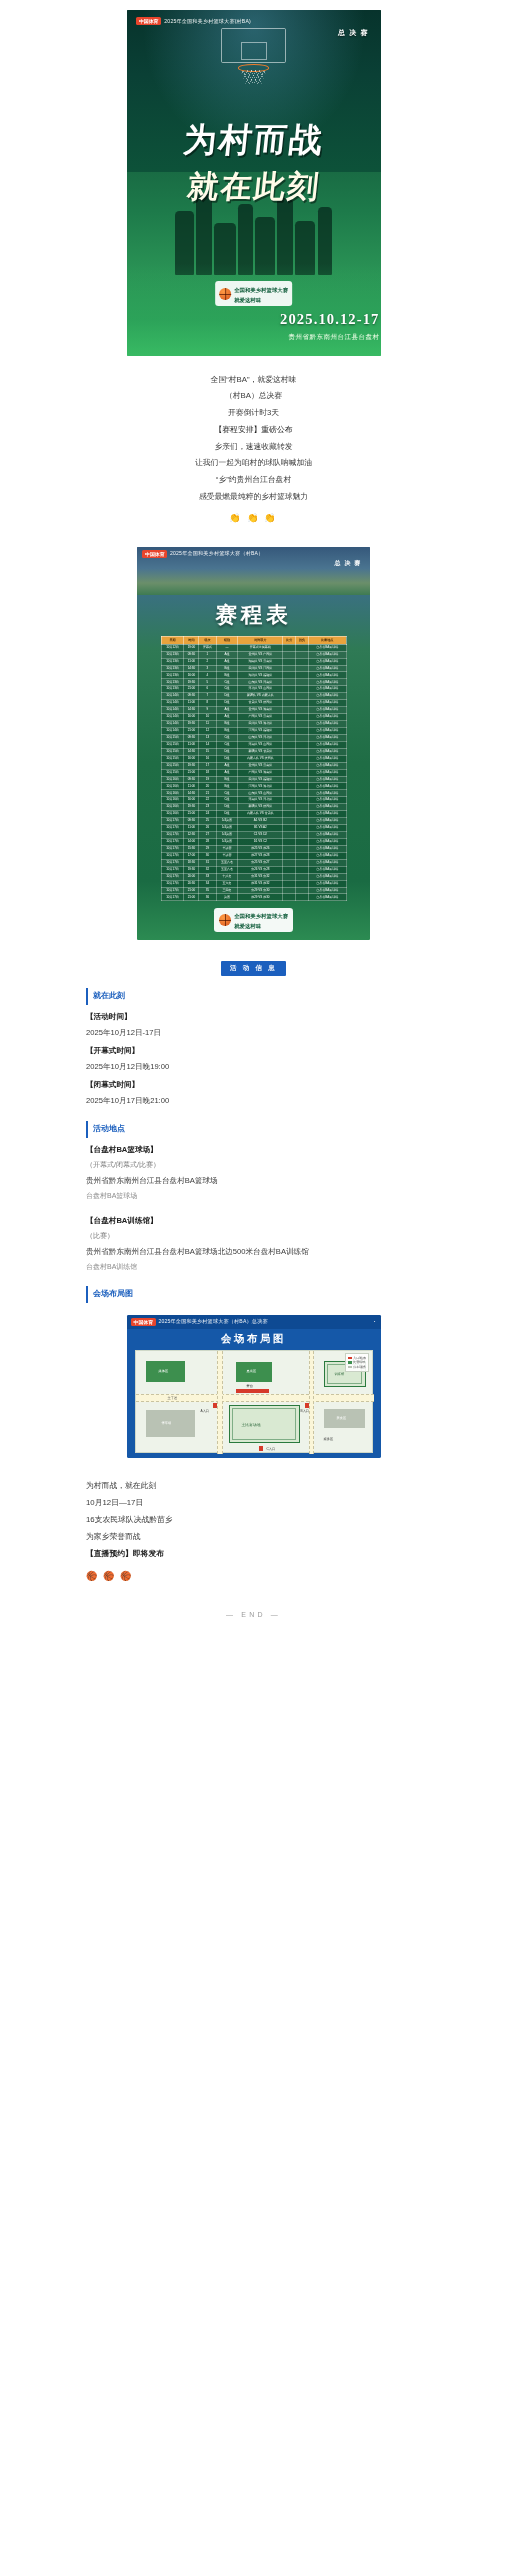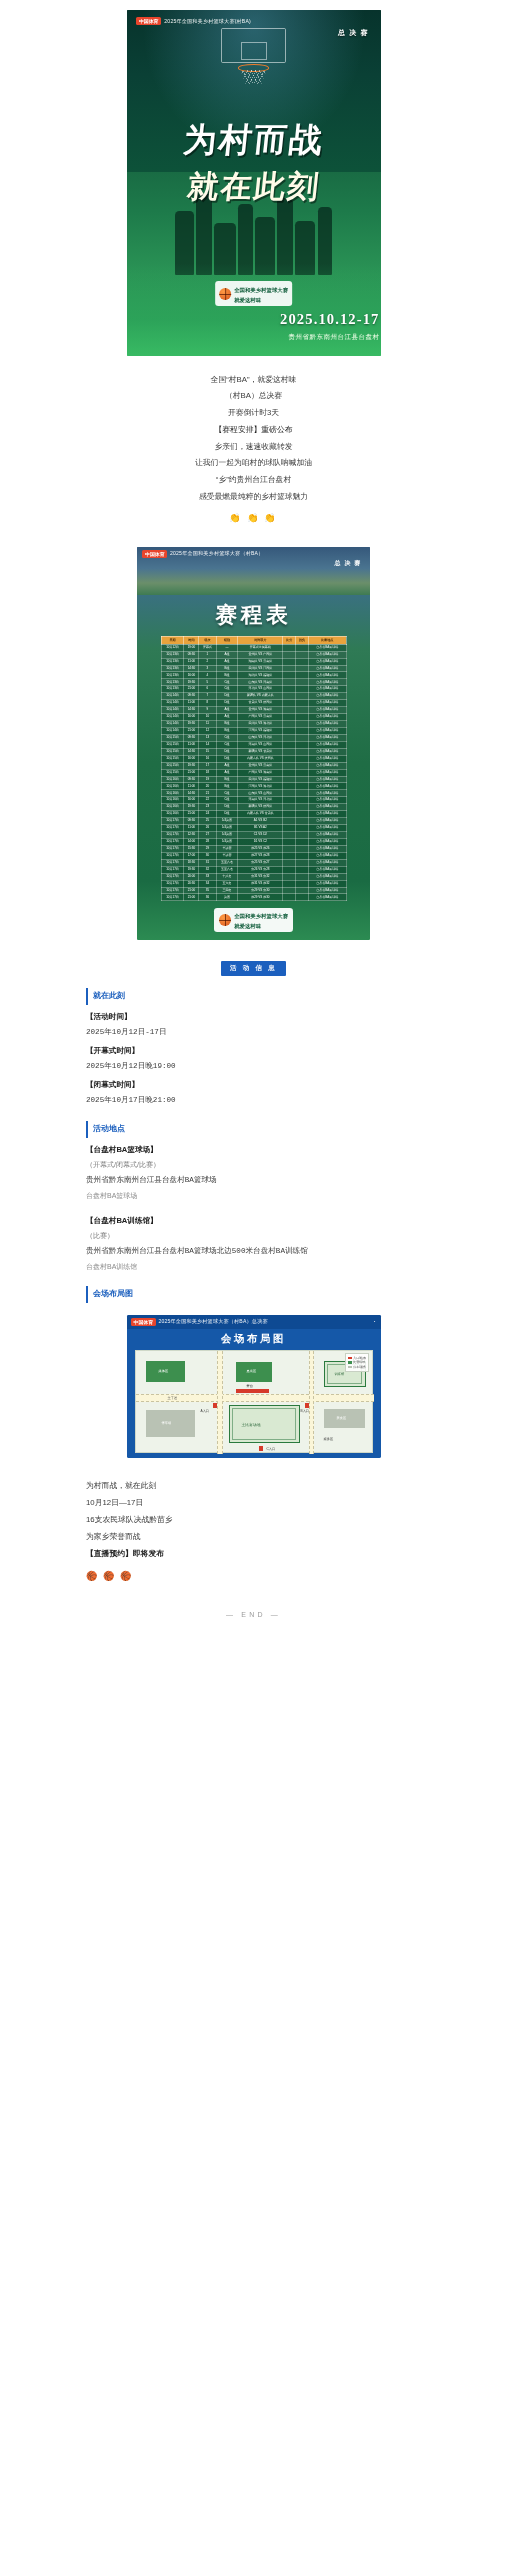--- a/index.html
+++ b/index.html
@@ -176,21 +176,21 @@
     background: #1b5fbe; color: #fff; font-size: 6.5px; font-weight: bold;
     letter-spacing: 2.2px; padding: 2.7px 8.6px; border-radius: 1.1px;
     position: relative;
   }
   .info-wrap { width: 335px; margin: 12px auto 0; font-size: 7.6px; line-height: 2.1; }
   .blue-head {
     color: #1b5fbe; font-weight: bold; font-size: 8px;
     border-left: 2.2px solid #1b5fbe; padding-left: 4.9px; margin: 12px 0 4.3px;
   }
   .sub-head { font-weight: bold; color: #222; font-size: 7.6px; margin-top: 2.2px; }
-  .plain { color: #3a3a3a; font-family: Liberation Mono, monospace; }
+  .plain { color: #3a3a3a; }
   .muted { color: #8a8a8a; font-size: 7px; }
   .note { color: #777; font-size: 7px; }
 
   
   .map-wrap { margin-top: 12px; display: flex; justify-content: center; }
   .map-card {
     width: 254px; background: #1558a8; border-radius: 1.6px; overflow: hidden;
     padding-bottom: 5.4px;
   }
   .map-topbar {

